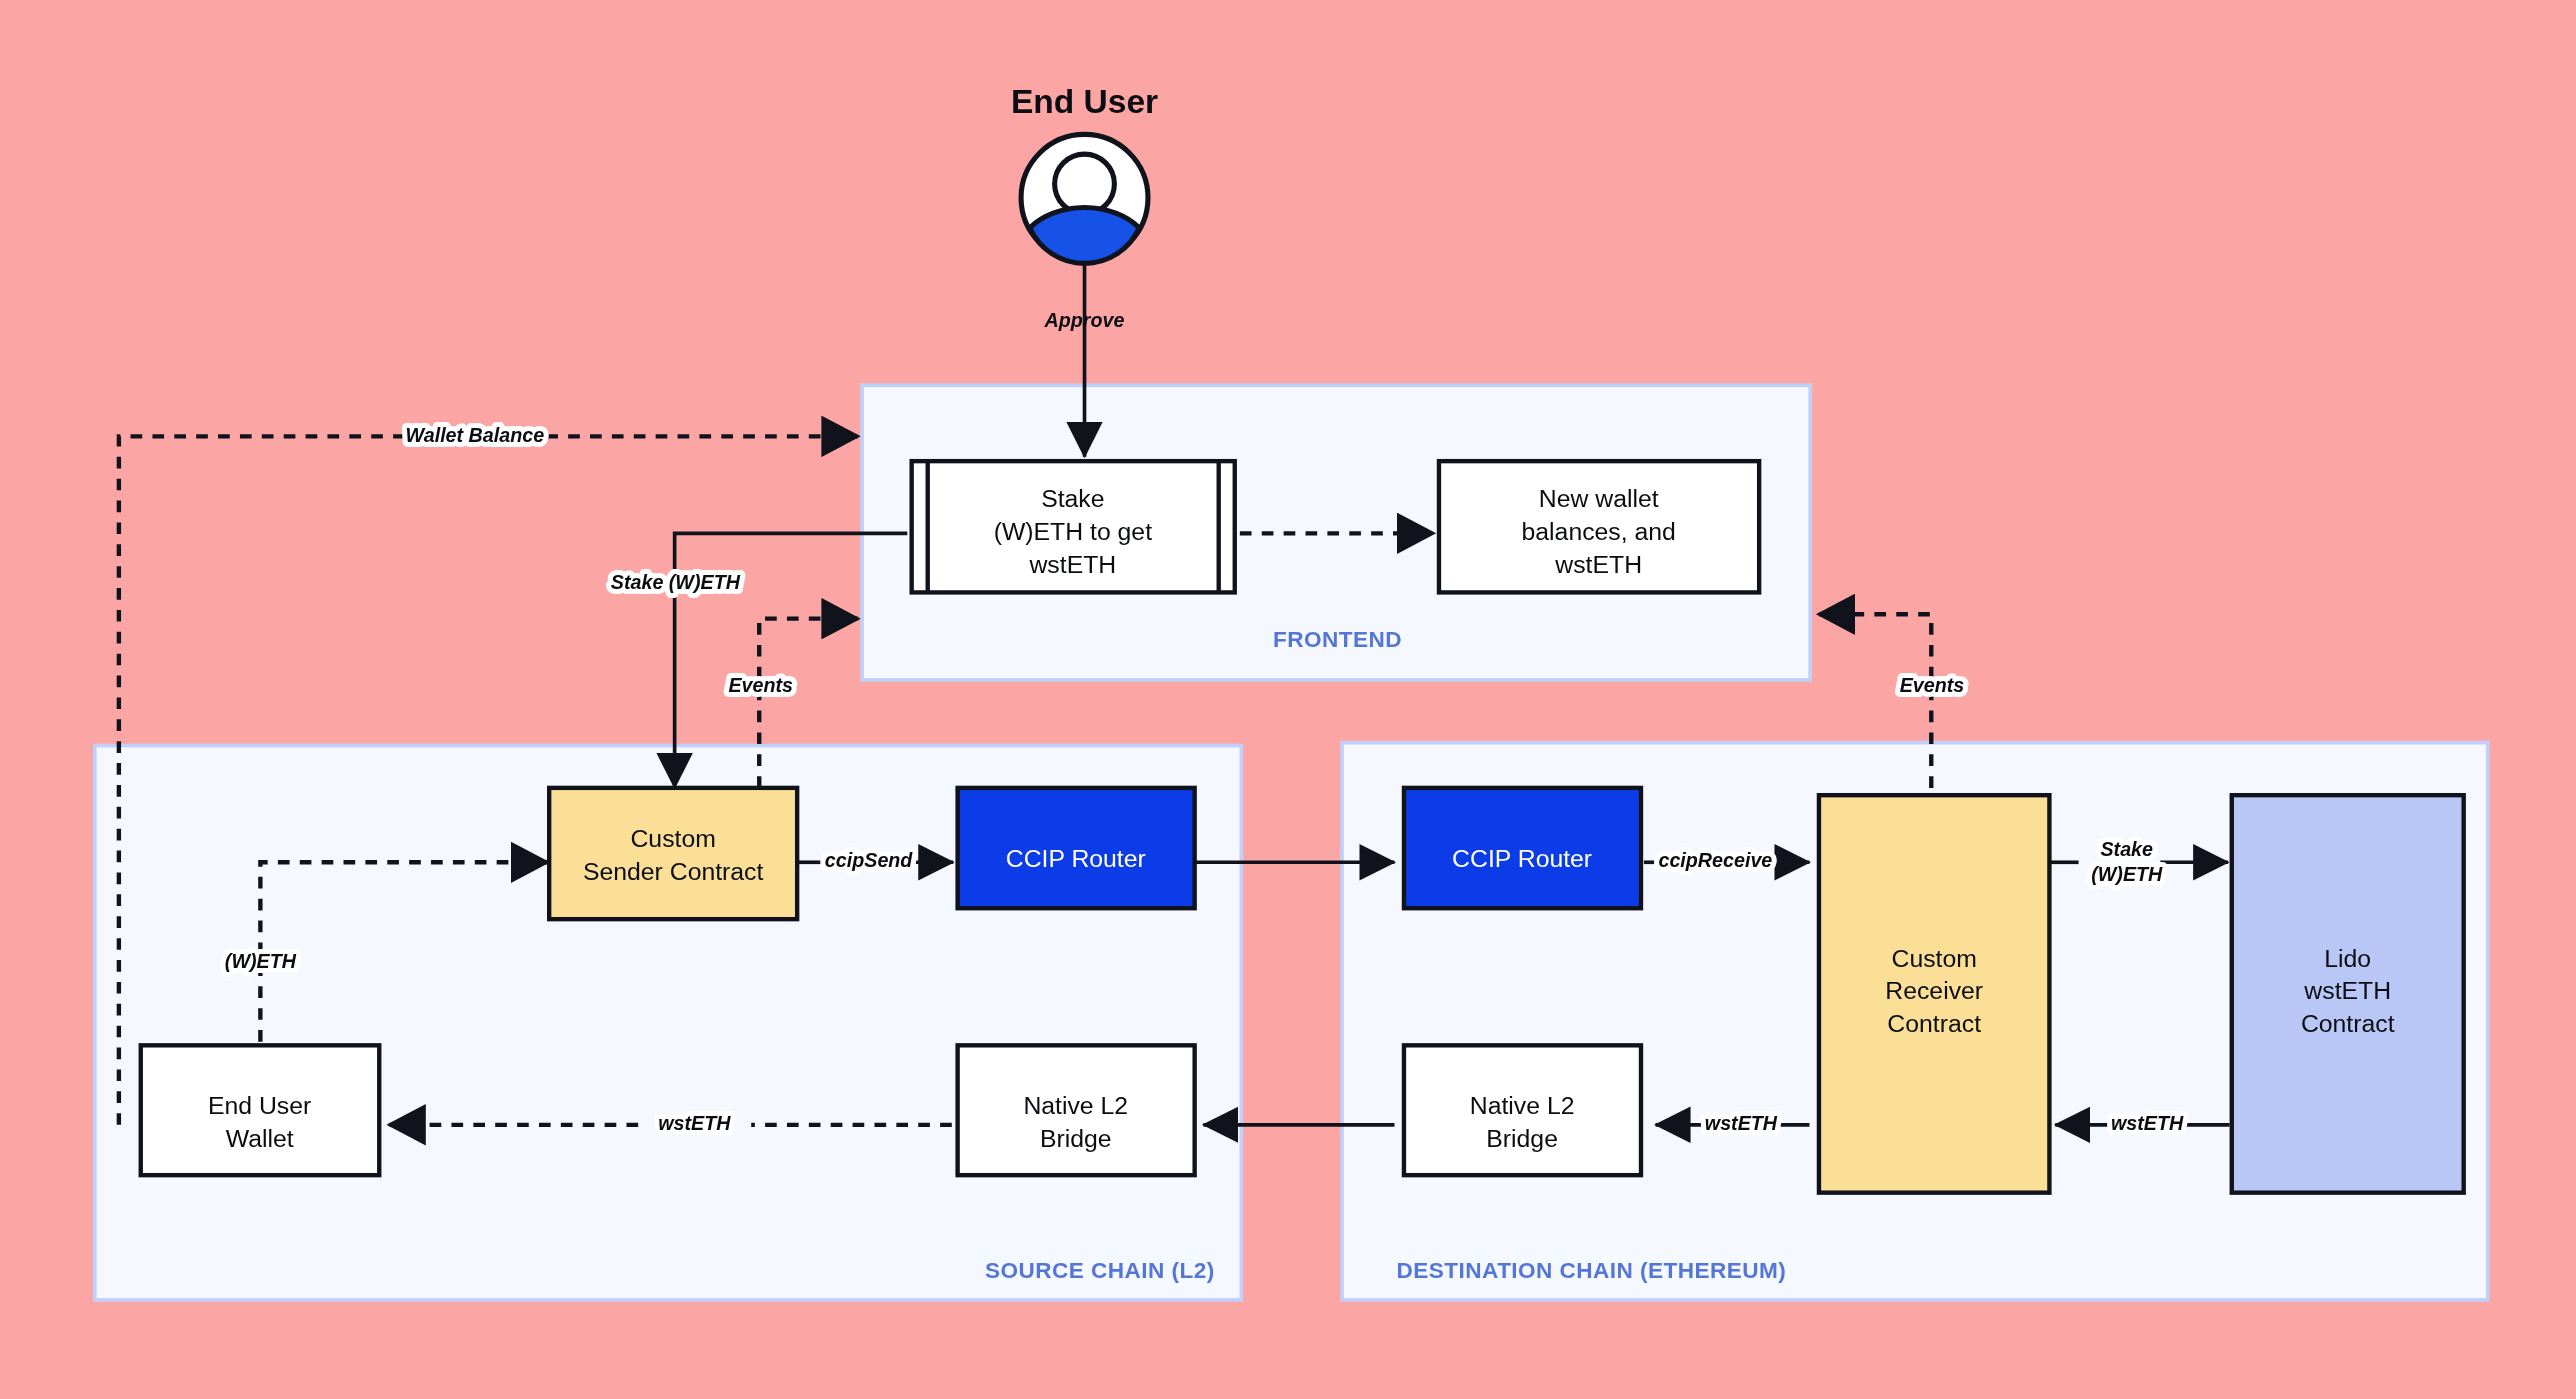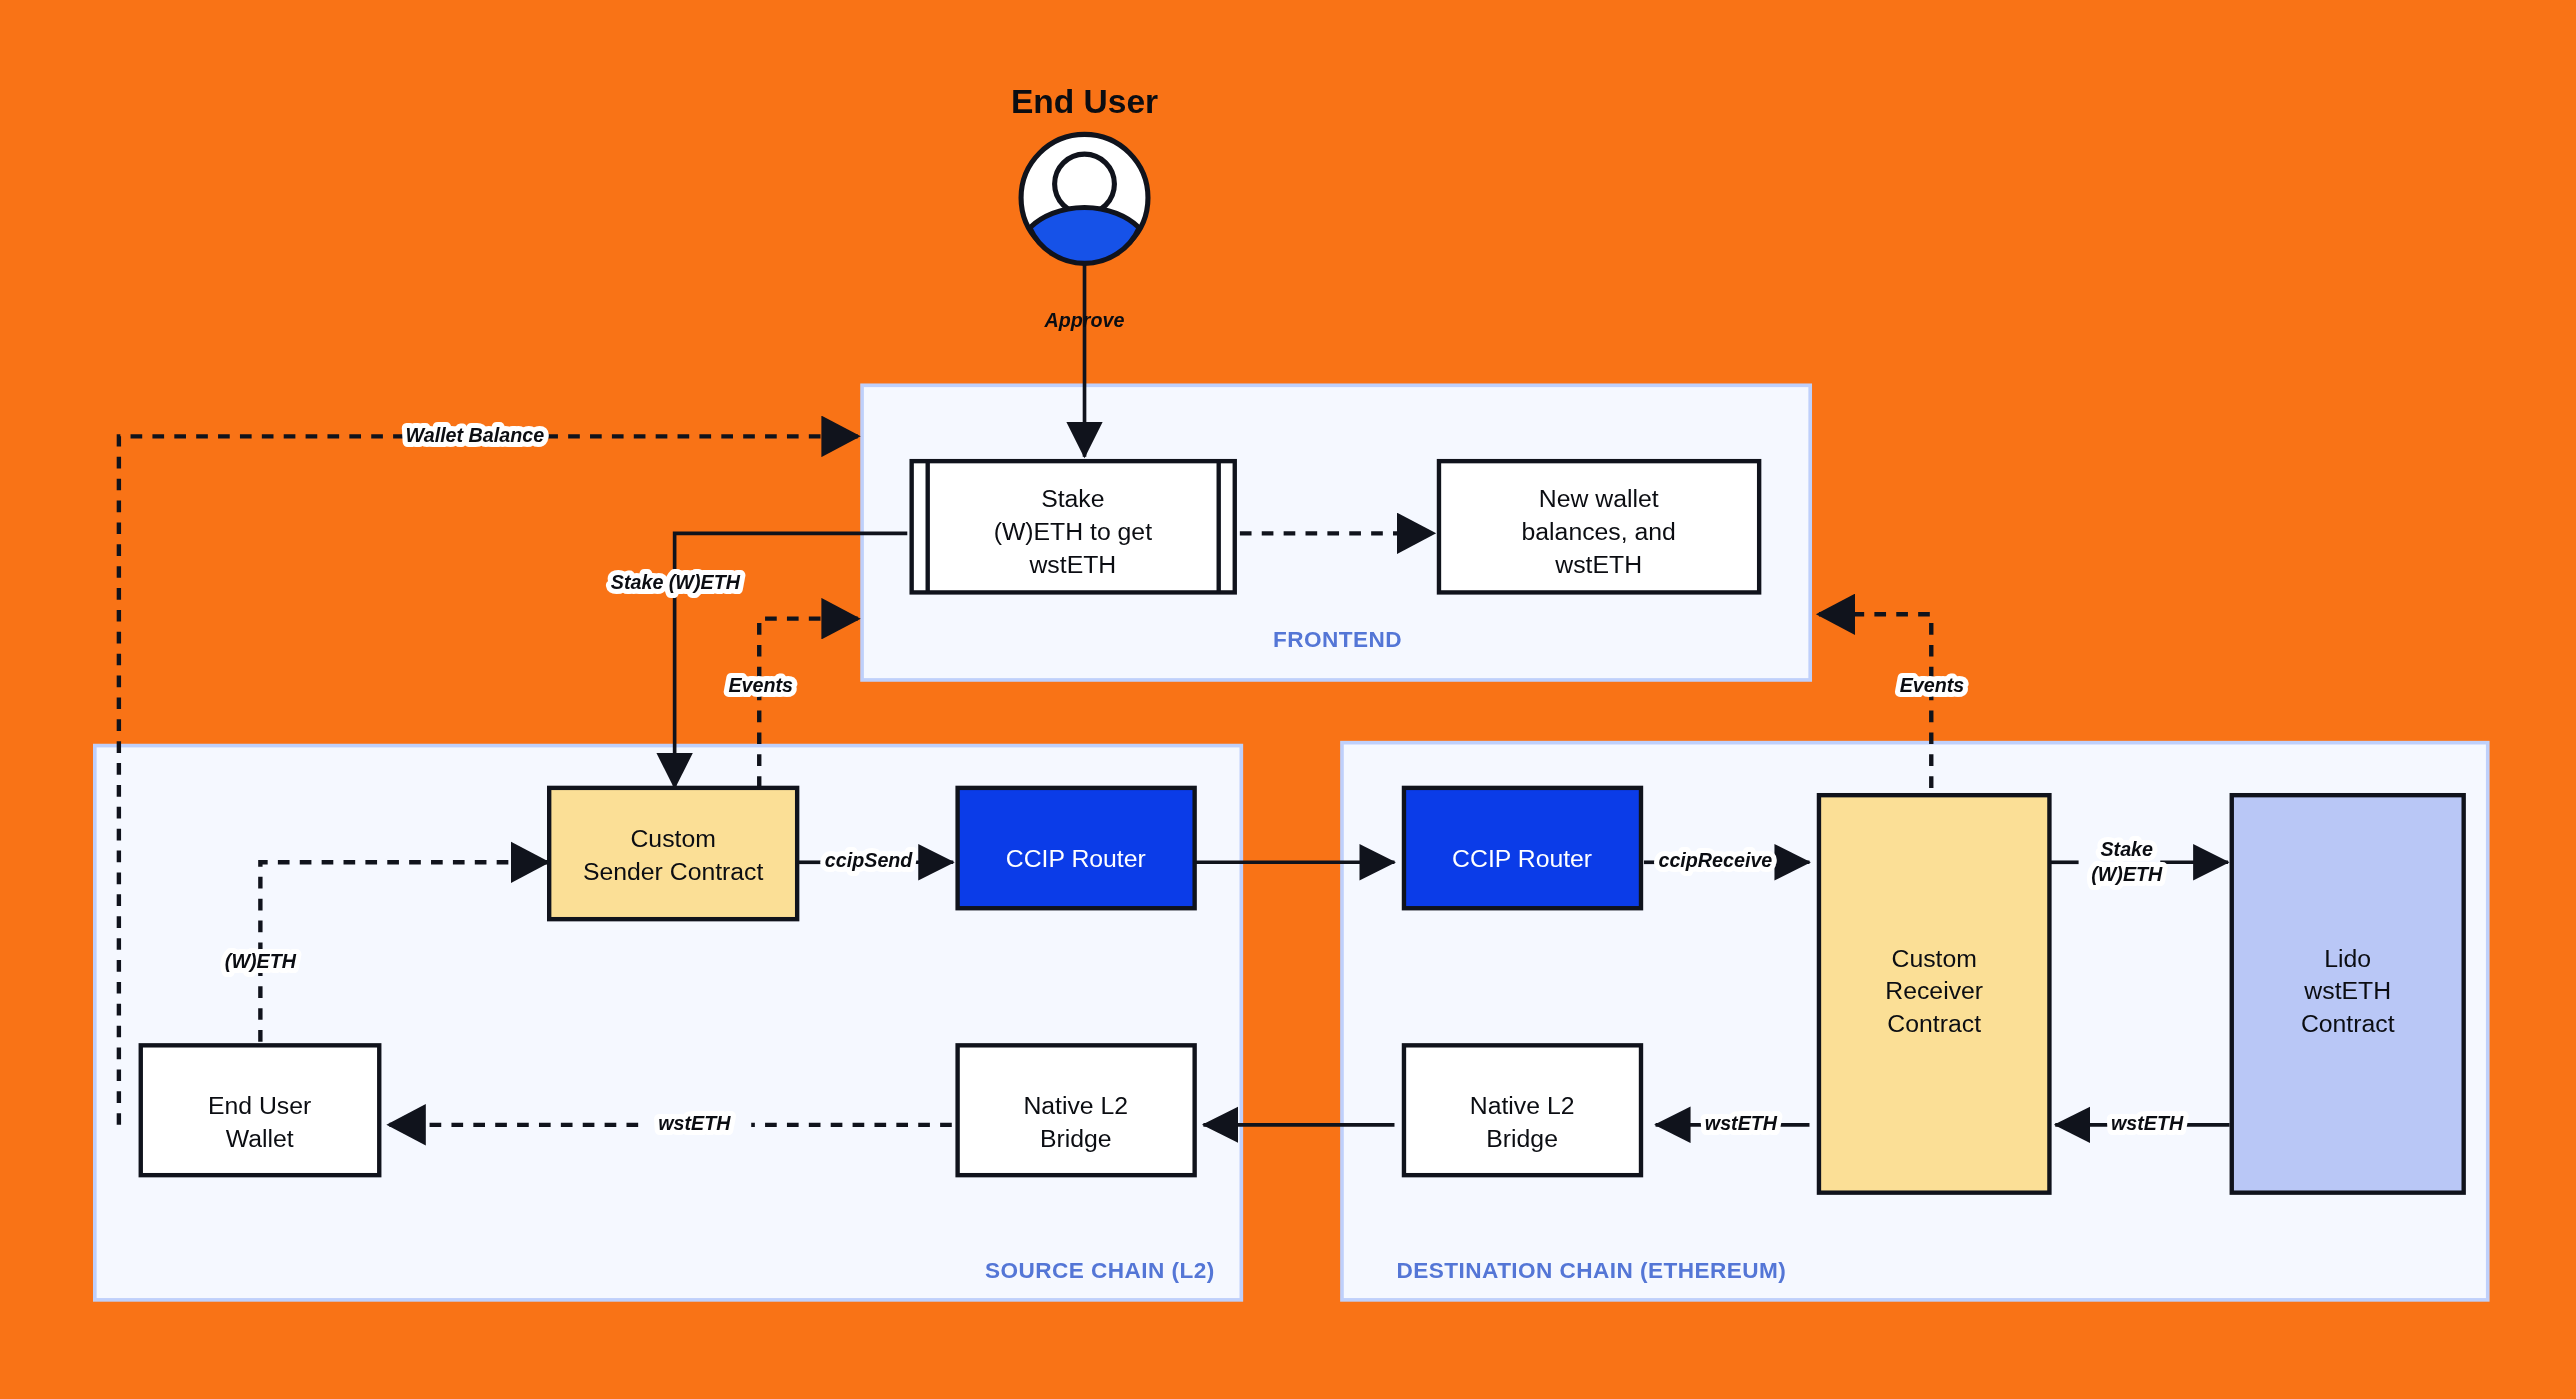--- a/index.html
+++ b/index.html
@@ -1,17 +1,17 @@
 <!DOCTYPE html>
 <html style="font-size:11.7px"><head>
 <meta charset="utf-8">
 <style>
   html,body{margin:0;padding:0;background:#ffffff;}
   body{width:2576px;height:1400px;font-family:"Liberation Sans",sans-serif;overflow:hidden;}
-  #stage{position:relative;width:2576px;height:1400px;background:#f97316;}
+  #stage{position:relative;width:2576px;height:1400px;background:#fca5a5;}
   svg.layer{position:absolute;top:0;left:0;width:2576px;height:1400px;}
   .edge{stroke:#10131c;fill:none;}
   .solid{stroke-width:5;}
   .dash{stroke-width:6;stroke-dasharray:16 14;}
   .arrowfill{fill:#10131c;}
   .boxrect{stroke:#10131c;stroke-width:6;}
   .grouprect{fill:#f5f8ff;stroke:#bfd0fb;stroke-width:5;}
   .nodetext{fill:#0b0d12;font-family:"Liberation Sans",sans-serif;font-size:34px;text-anchor:middle;dominant-baseline:middle;}
   .nodetext.white{fill:#ffffff;}
   .edgelabel{fill:#0b0d12;font-family:"Liberation Sans",sans-serif;font-size:27px;font-style:italic;font-weight:bold;text-anchor:middle;dominant-baseline:middle;}

